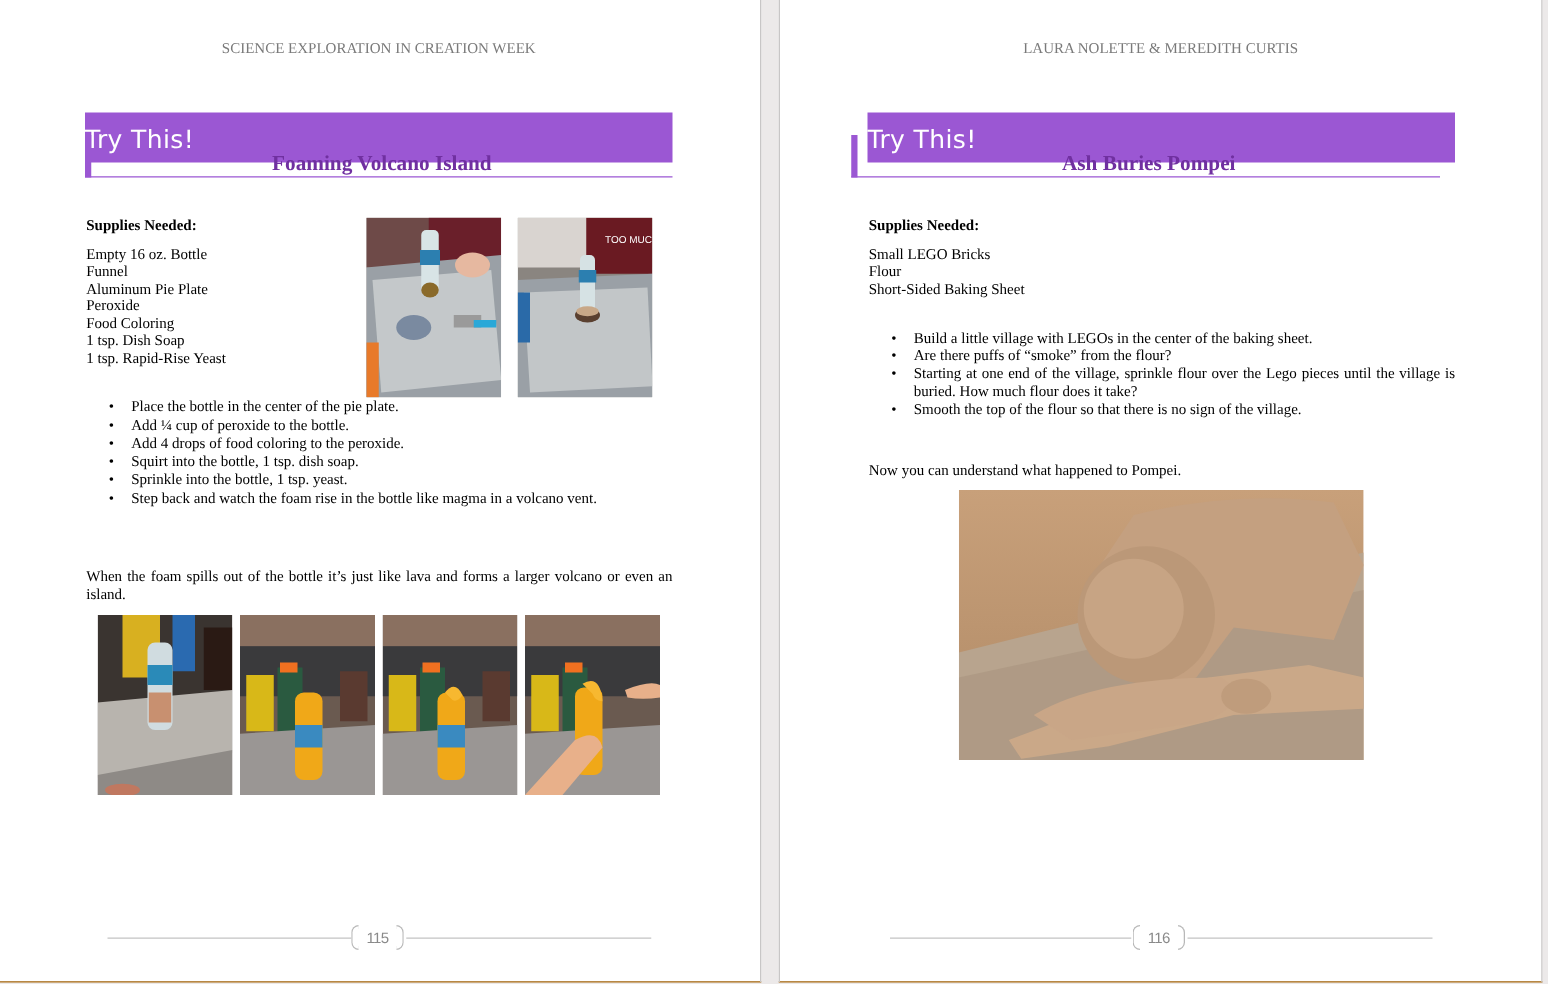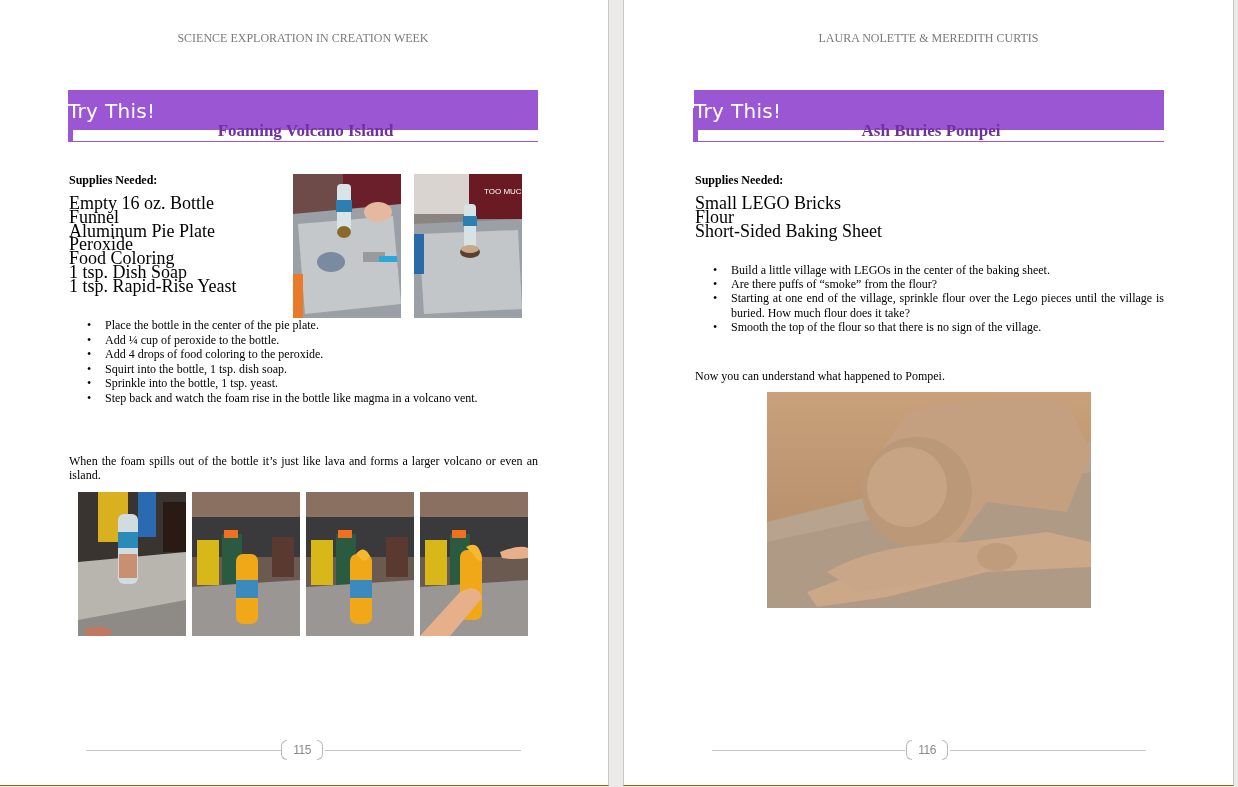--- a/index.html
+++ b/index.html
@@ -10,21 +10,21 @@
   #page-left { left: 0; width: 609px; }
   #page-right { left: 623px; width: 611px; border-left: 1px solid #c8c6c6; }
 
   .running-head { position: absolute; top: 31px; left: 0; width: 100%; text-align: center; font-size: 12px; color: #7a7a7a; letter-spacing: 0; }
   #page-left .running-head { left: 0; width: 606px; }
 
   .tryband { position: absolute; top: 67px; height: 40px; background: #9b57d3; color: #fff; font-family: "DejaVu Sans", sans-serif; font-size: 20px; line-height: 42px; font-weight: normal; letter-spacing: 0.3px; margin-top: 23px; }
   .subhead { position: absolute; top: 108px; height: 34px; border-left: 5px solid #9b57d3; border-bottom: 1px solid #9b57d3; text-align: center; color: #7030a0; font-weight: bold; font-size: 17px; line-height: 46px; }
 
   .label-bold { position: absolute; font-weight: bold; font-size: 12px; }
-  .supply-list { position: absolute; font-size: 18px; line-height: 13.8px; list-style: none; }
+  .supply-list { position: absolute; font-size: 12px; line-height: 13.8px; list-style: none; }
   .bullets { position: absolute; font-size: 12px; line-height: 14.6px; list-style: none; }
   .bullets li { position: relative; padding-left: 36px; }
   .bullets li::before { content: "•"; position: absolute; left: 18px; top: 0; font-size: 12px; }
   .para { position: absolute; font-size: 12px; line-height: 14px; text-align: justify; }
 
   .photo { position: absolute; overflow: hidden; }
   .photo svg { display: block; width: 100%; height: 100%; }
 
   .footer-line { position: absolute; top: 750px; height: 1px; background: #c4c4c4; }
   .page-num { position: absolute; top: 740px; width: 44px; text-align: center; font-size: 12px; color: #8a8a8a; font-family: "Liberation Sans Narrow", "Liberation Sans", sans-serif; }
@@ -160,21 +160,21 @@
   <div class="page-num" style="left:280px;">
     <span class="br l"></span><span class="n">115</span><span class="br r"></span>
   </div>
   <div class="footer-line" style="left:325px;width:196px;"></div>
 </div>
 
 <div class="page" id="page-right">
   <div class="running-head">LAURA NOLETTE &amp; MEREDITH CURTIS</div>
 
   <div class="tryband" style="left:70px;width:470px;">Try This!</div>
-  <div class="subhead" style="left:69px;width:471px;">Ash Buries Pompei</div>
+  <div class="subhead" style="left:57px;width:471px;">Ash Buries Pompei</div>
 
   <div class="label-bold" style="left:71px;top:173px;">Supplies Needed:</div>
   <ul class="supply-list" style="left:71px;top:197px;">
     <li>Small LEGO Bricks</li>
     <li>Flour</li>
     <li>Short-Sided Baking Sheet</li>
   </ul>
 
   <ul class="bullets" style="left:71px;top:263px;width:469px;text-align:justify;line-height:14.2px;">
     <li>Build a little village with LEGOs in the center of the baking sheet.</li>

